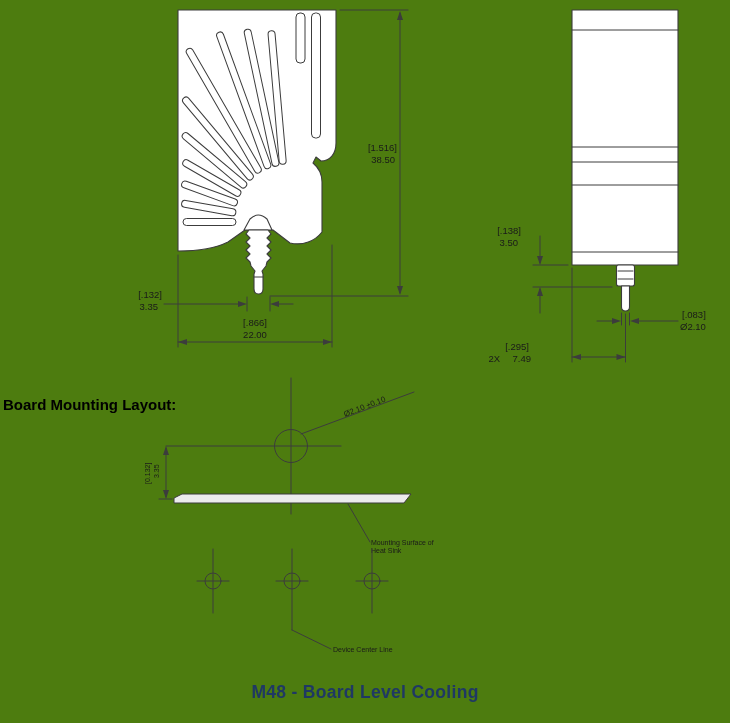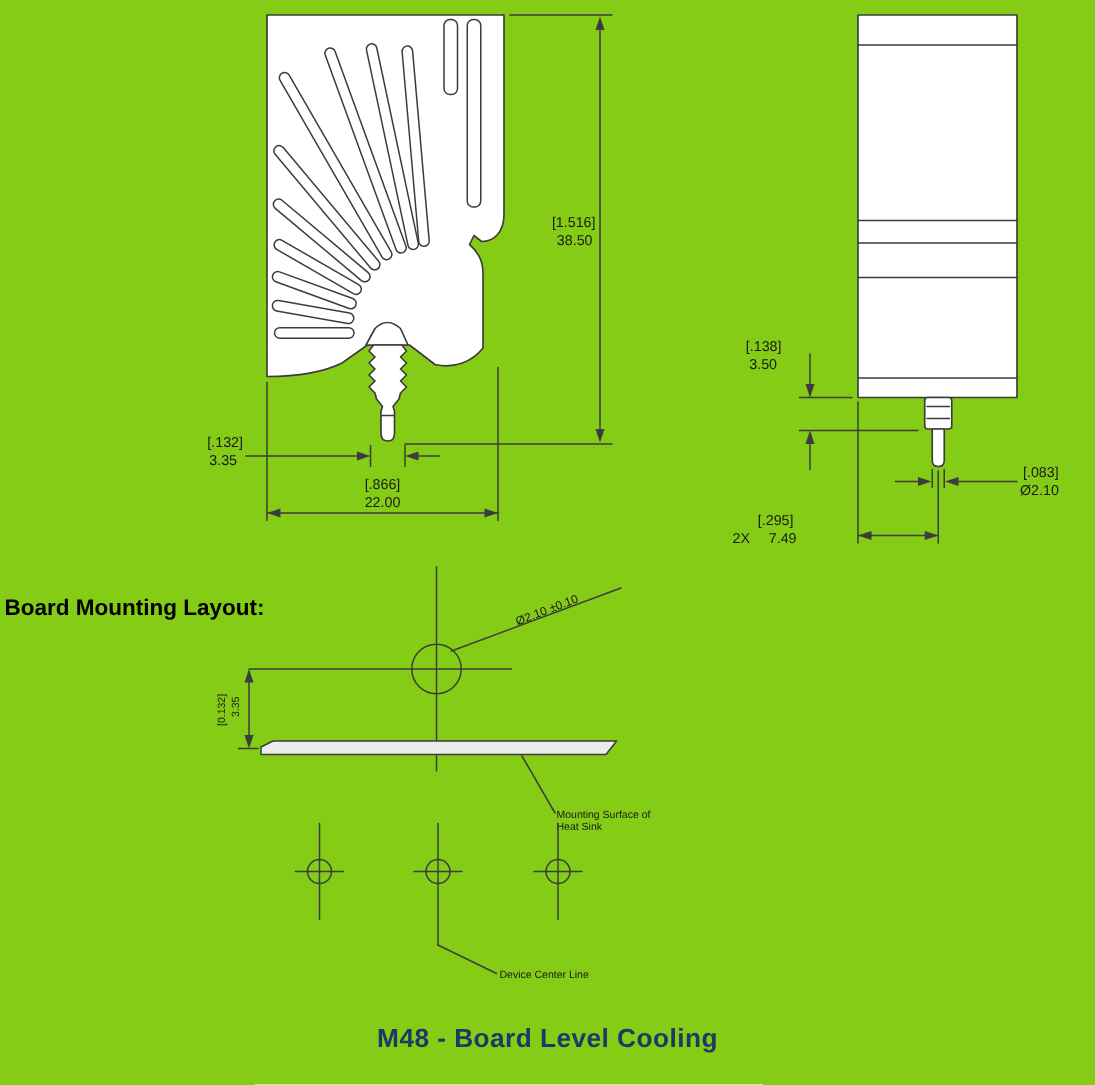--- a/index.html
+++ b/index.html
@@ -1,16 +1,16 @@
 <!DOCTYPE html>
 <html><head>
 <meta charset="utf-8">
 <style>
   html,body{margin:0;padding:0;background:#ffffff;}
-  .page{position:relative;width:730px;height:723px;background:#84cc16;overflow:hidden;
+  .page{position:relative;width:730px;height:723px;background:#4d7c0f;overflow:hidden;
         font-family:"Liberation Sans",sans-serif;}
   svg{display:block;}
   .ln{fill:none;stroke:#3c3c3c;stroke-width:1;stroke-linecap:round;stroke-linejoin:round;}
   .solid{fill:#ffffff;stroke:#3c3c3c;stroke-width:1.1;stroke-linejoin:round;}
   .slot{fill:#ffffff;stroke:#3c3c3c;stroke-width:1;}
   .arrow{fill:#3c3c3c;stroke:none;}
   .dim{fill:#1a1a1a;font-size:9.5px;font-family:"Liberation Sans",sans-serif;}
   .sm{font-size:7px;}
   .mid{font-size:8px;}
   .heading{fill:#000000;font-size:15px;font-weight:bold;font-family:"Liberation Sans",sans-serif;}

